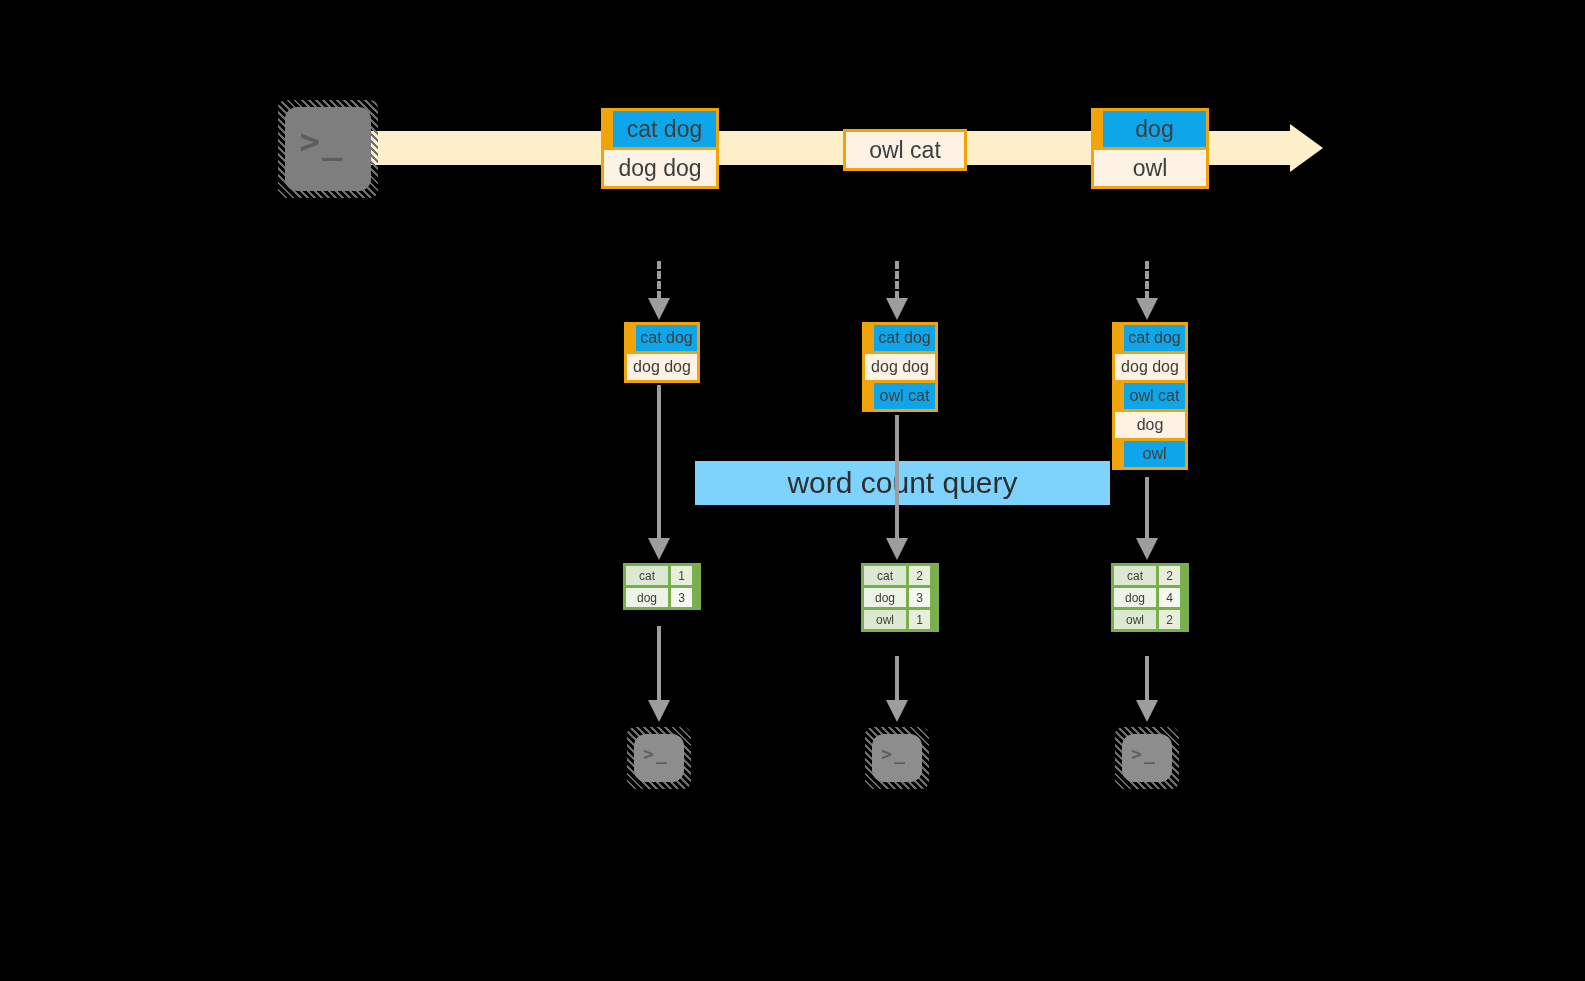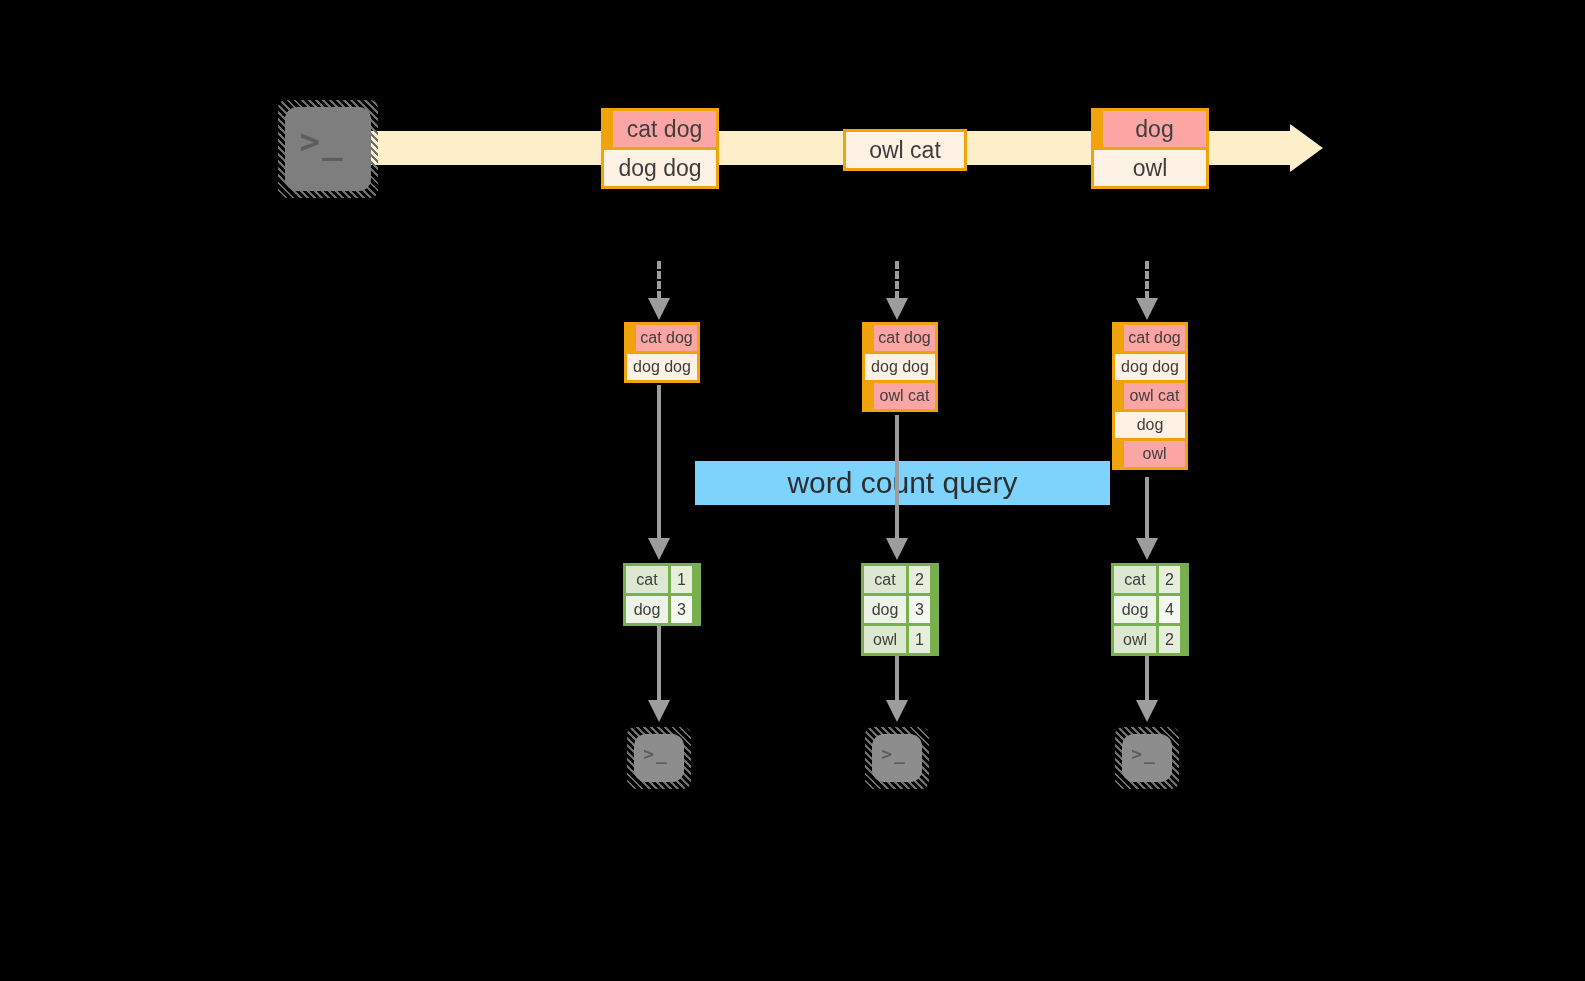--- a/index.html
+++ b/index.html
@@ -17,30 +17,30 @@
   .term-inner{position:absolute;left:7px;top:7px;right:7px;bottom:7px;border-radius:12px;
     display:flex;align-items:center;justify-content:center;}
   .term.big .term-inner{background:#7e7e7e;}
   .term.small .term-inner{background:#8d8d8d;}
   .glyph{font-family:"DejaVu Sans Mono",monospace;font-weight:bold;color:#5d5d5d;letter-spacing:2px;}
   .term.big .glyph{font-size:34px;transform:translate(-6px,-8px);}
   .term.small .glyph{font-size:18px;transform:translate(-3px,-5px);}
   
   .obox{position:absolute;z-index:3;background:#f0a30a;padding:3px;display:grid;gap:3px;}
   .ocell{display:flex;align-items:center;justify-content:center;}
-  .ocell.dark{background:#fca5a5;margin-left:9px;}
+  .ocell.dark{background:#0ea5e9;margin-left:9px;}
   .ocell.light{background:#fdf2e4;}
   .topbox .ocell{height:36px;font-size:23px;}
   .stack .ocell{height:26px;font-size:16px;}
   .topbox{width:112px;}
   .topbox.wide{width:118px;}
   .stack{width:70px;}
   
   .gtable{position:absolute;z-index:3;background:#79af4d;padding:3px;display:grid;grid-template-columns:42px 21px;gap:3px;width:72px;}
-  .gcell{height:27px;display:flex;align-items:center;justify-content:center;font-size:16px;}
+  .gcell{height:19px;display:flex;align-items:center;justify-content:center;font-size:12px;}
   .gcell.dark{background:#dce8d1;}
   .gcell.light{background:#edf3e7;}
   .gcell.darkval{background:#e7efdc;}
   .gcell.lightval{background:#f4f8f0;}
   
   .vdash{position:absolute;width:0;border-left:4px dashed #9d9d9d;z-index:2;}
   .vline{position:absolute;width:4px;background:#9d9d9d;z-index:2;}
   .ahead{position:absolute;width:0;height:0;z-index:2;
     border-left:11px solid transparent;border-right:11px solid transparent;border-top:22px solid #9d9d9d;}
   

